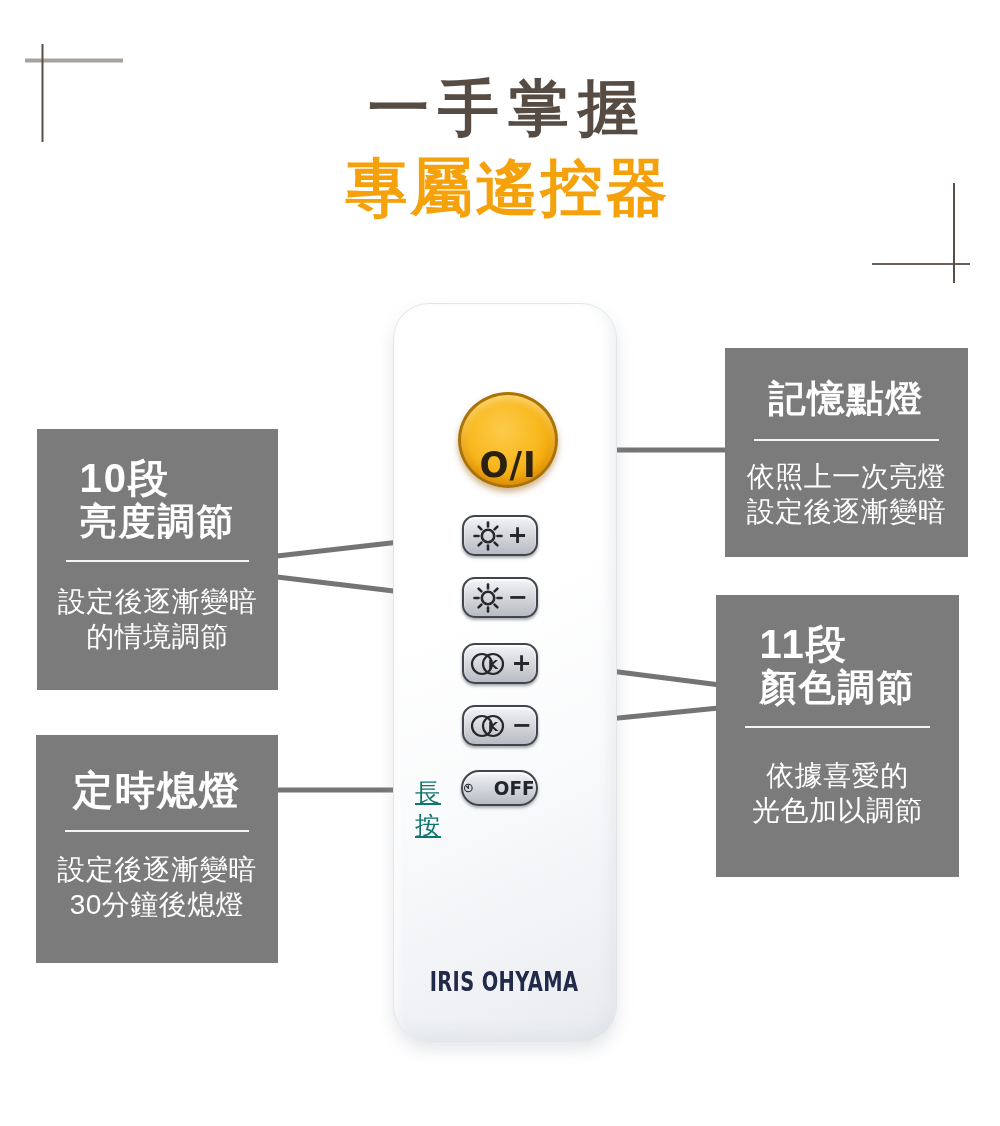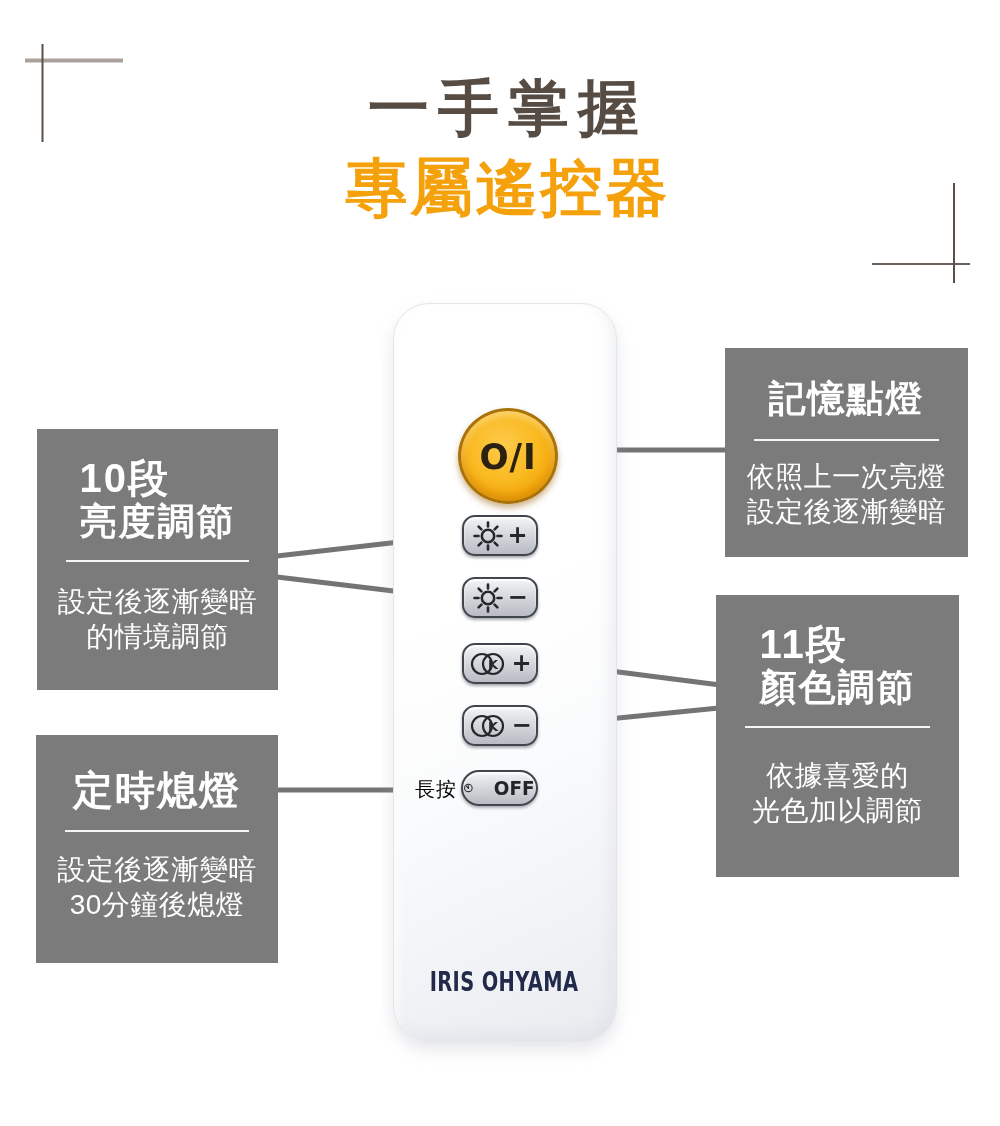--- a/index.html
+++ b/index.html
@@ -20,45 +20,45 @@
   
   .overlay{position:absolute;left:0;top:0;width:1000px;height:1126px;pointer-events:none;}
   
   .remote-body{
     position:absolute;left:393px;top:303px;width:222px;height:737px;border-radius:36px;
     background:linear-gradient(155deg,#ffffff 40%,#fafbfc 62%,#f2f3f6 82%,#e9ebef 100%);
     border:1px solid #e4e5e9;
     box-shadow:0 8px 16px rgba(165,170,182,.28), inset -6px -8px 14px rgba(210,214,222,.35), inset 4px 6px 10px rgba(255,255,255,.9);
   }
   .power-btn{
-    position:absolute;left:458px;top:408px;width:94px;height:90px;border-radius:50%;
+    position:absolute;left:458px;top:392px;width:94px;height:90px;border-radius:50%;
     background:radial-gradient(circle at 44% 38%, #fdca4a 0%, #f9ba22 45%, #f4a80a 72%, #ec9a00 100%);
     border:3px solid #a97309;
     box-shadow:0 4px 6px rgba(150,92,0,.45), inset 0 -5px 8px rgba(196,116,0,.55), inset 0 4px 7px rgba(255,232,160,.7);
-    display:flex;align-items:center;justify-content:center;
+    display:flex;align-items:flex-end;justify-content:center;
   }
   .power-label{
     font-family:"DejaVu Sans","Liberation Sans",sans-serif;font-weight:700;
     font-size:36px;color:#2a2110;letter-spacing:1px;transform:scaleX(.95);
   }
   .gray-btn{
     position:absolute;left:462px;width:76px;height:41px;border-radius:13px;
     background:linear-gradient(180deg,#f3f4f6 0%,#dcdee2 38%,#b8bbc2 100%);
     border:2px solid #41454d;box-sizing:border-box;
     box-shadow:0 2px 3px rgba(95,98,108,.55), inset 0 2px 2px rgba(255,255,255,.85);
     display:flex;align-items:center;justify-content:center;gap:3px;
   }
   .btn-bplus{top:515px;} .btn-bminus{top:577px;} .btn-kplus{top:643px;} .btn-kminus{top:705px;}
   .btn-sign{
     font-family:"DejaVu Sans","Liberation Sans",sans-serif;font-weight:700;
     font-size:24px;color:#24262c;line-height:1;margin-top:-2px;
   }
   .off-row-hint{
-    position:absolute;left:415px;top:776px;width:50px;font-size:20px;font-weight:500;
-    color:#000000;letter-spacing:1px;
+    position:absolute;left:415px;top:776px;width:50px;font-size:25px;font-weight:500;
+    color:#0f766e;letter-spacing:1px;text-decoration:underline;
   }
   .off-btn{
     position:absolute;left:461px;top:770px;width:77px;height:36px;border-radius:18px;
     background:linear-gradient(180deg,#f3f4f6 0%,#dcdee2 38%,#b8bbc2 100%);
     border:2px solid #41454d;box-sizing:border-box;
     box-shadow:0 2px 3px rgba(95,98,108,.5), inset 0 2px 2px rgba(255,255,255,.85);
     display:flex;align-items:center;justify-content:center;gap:18px;
   }
   .off-label{
     font-family:"DejaVu Sans","Liberation Sans",sans-serif;font-weight:700;

